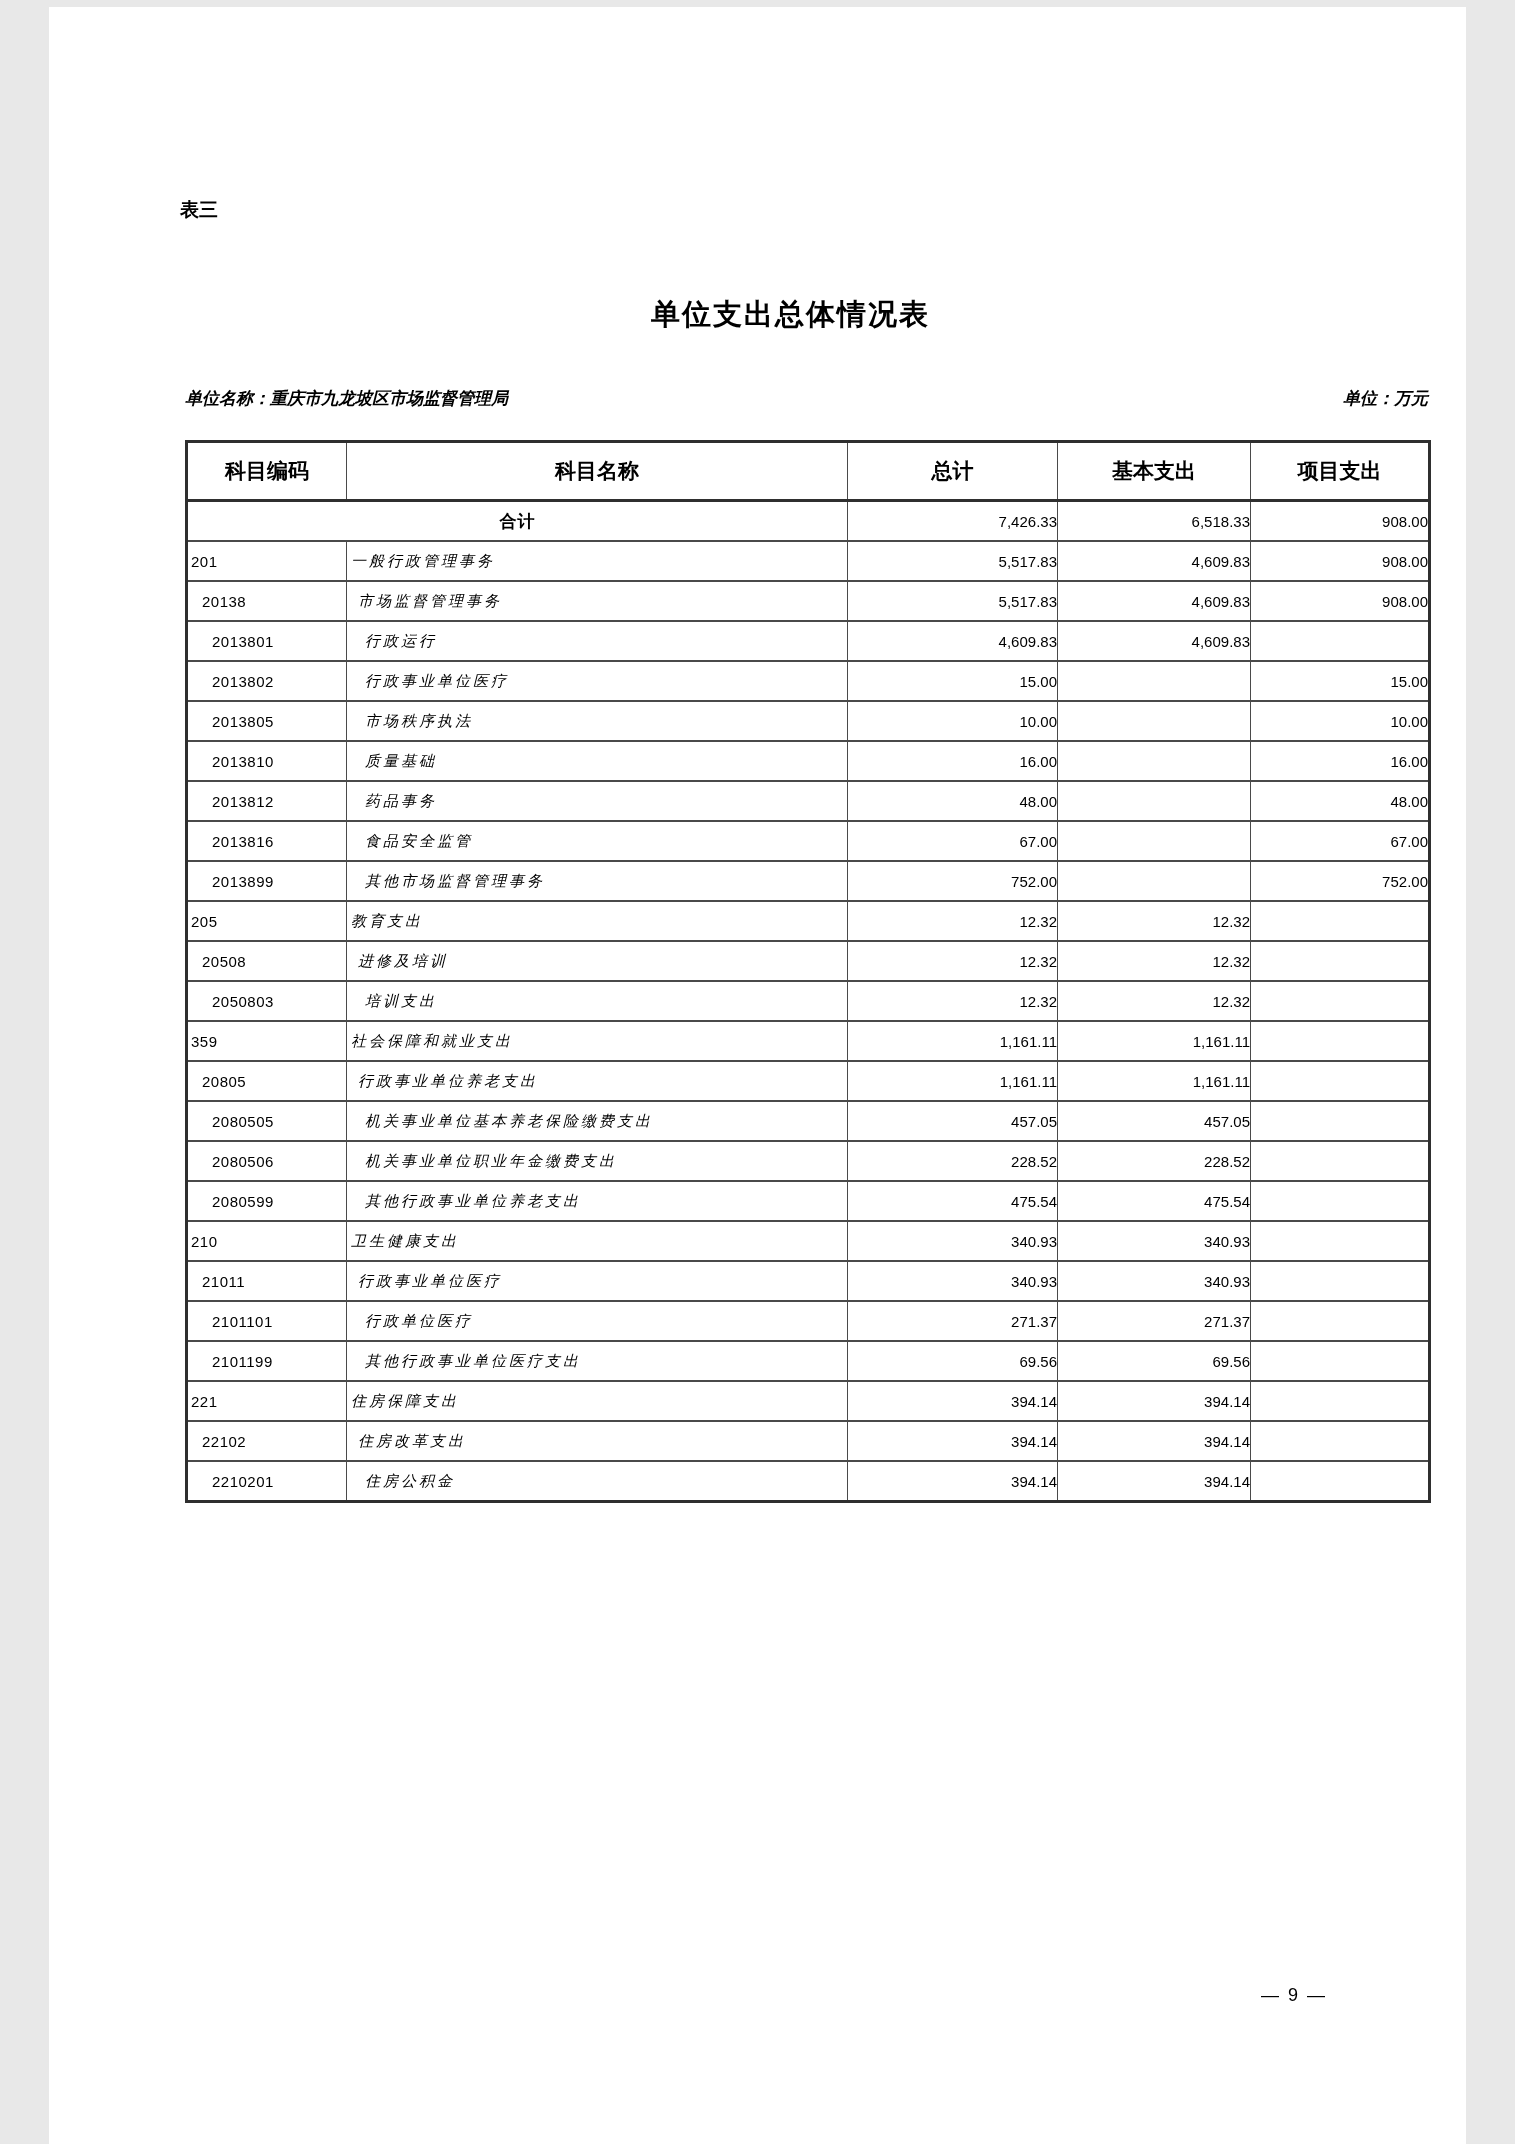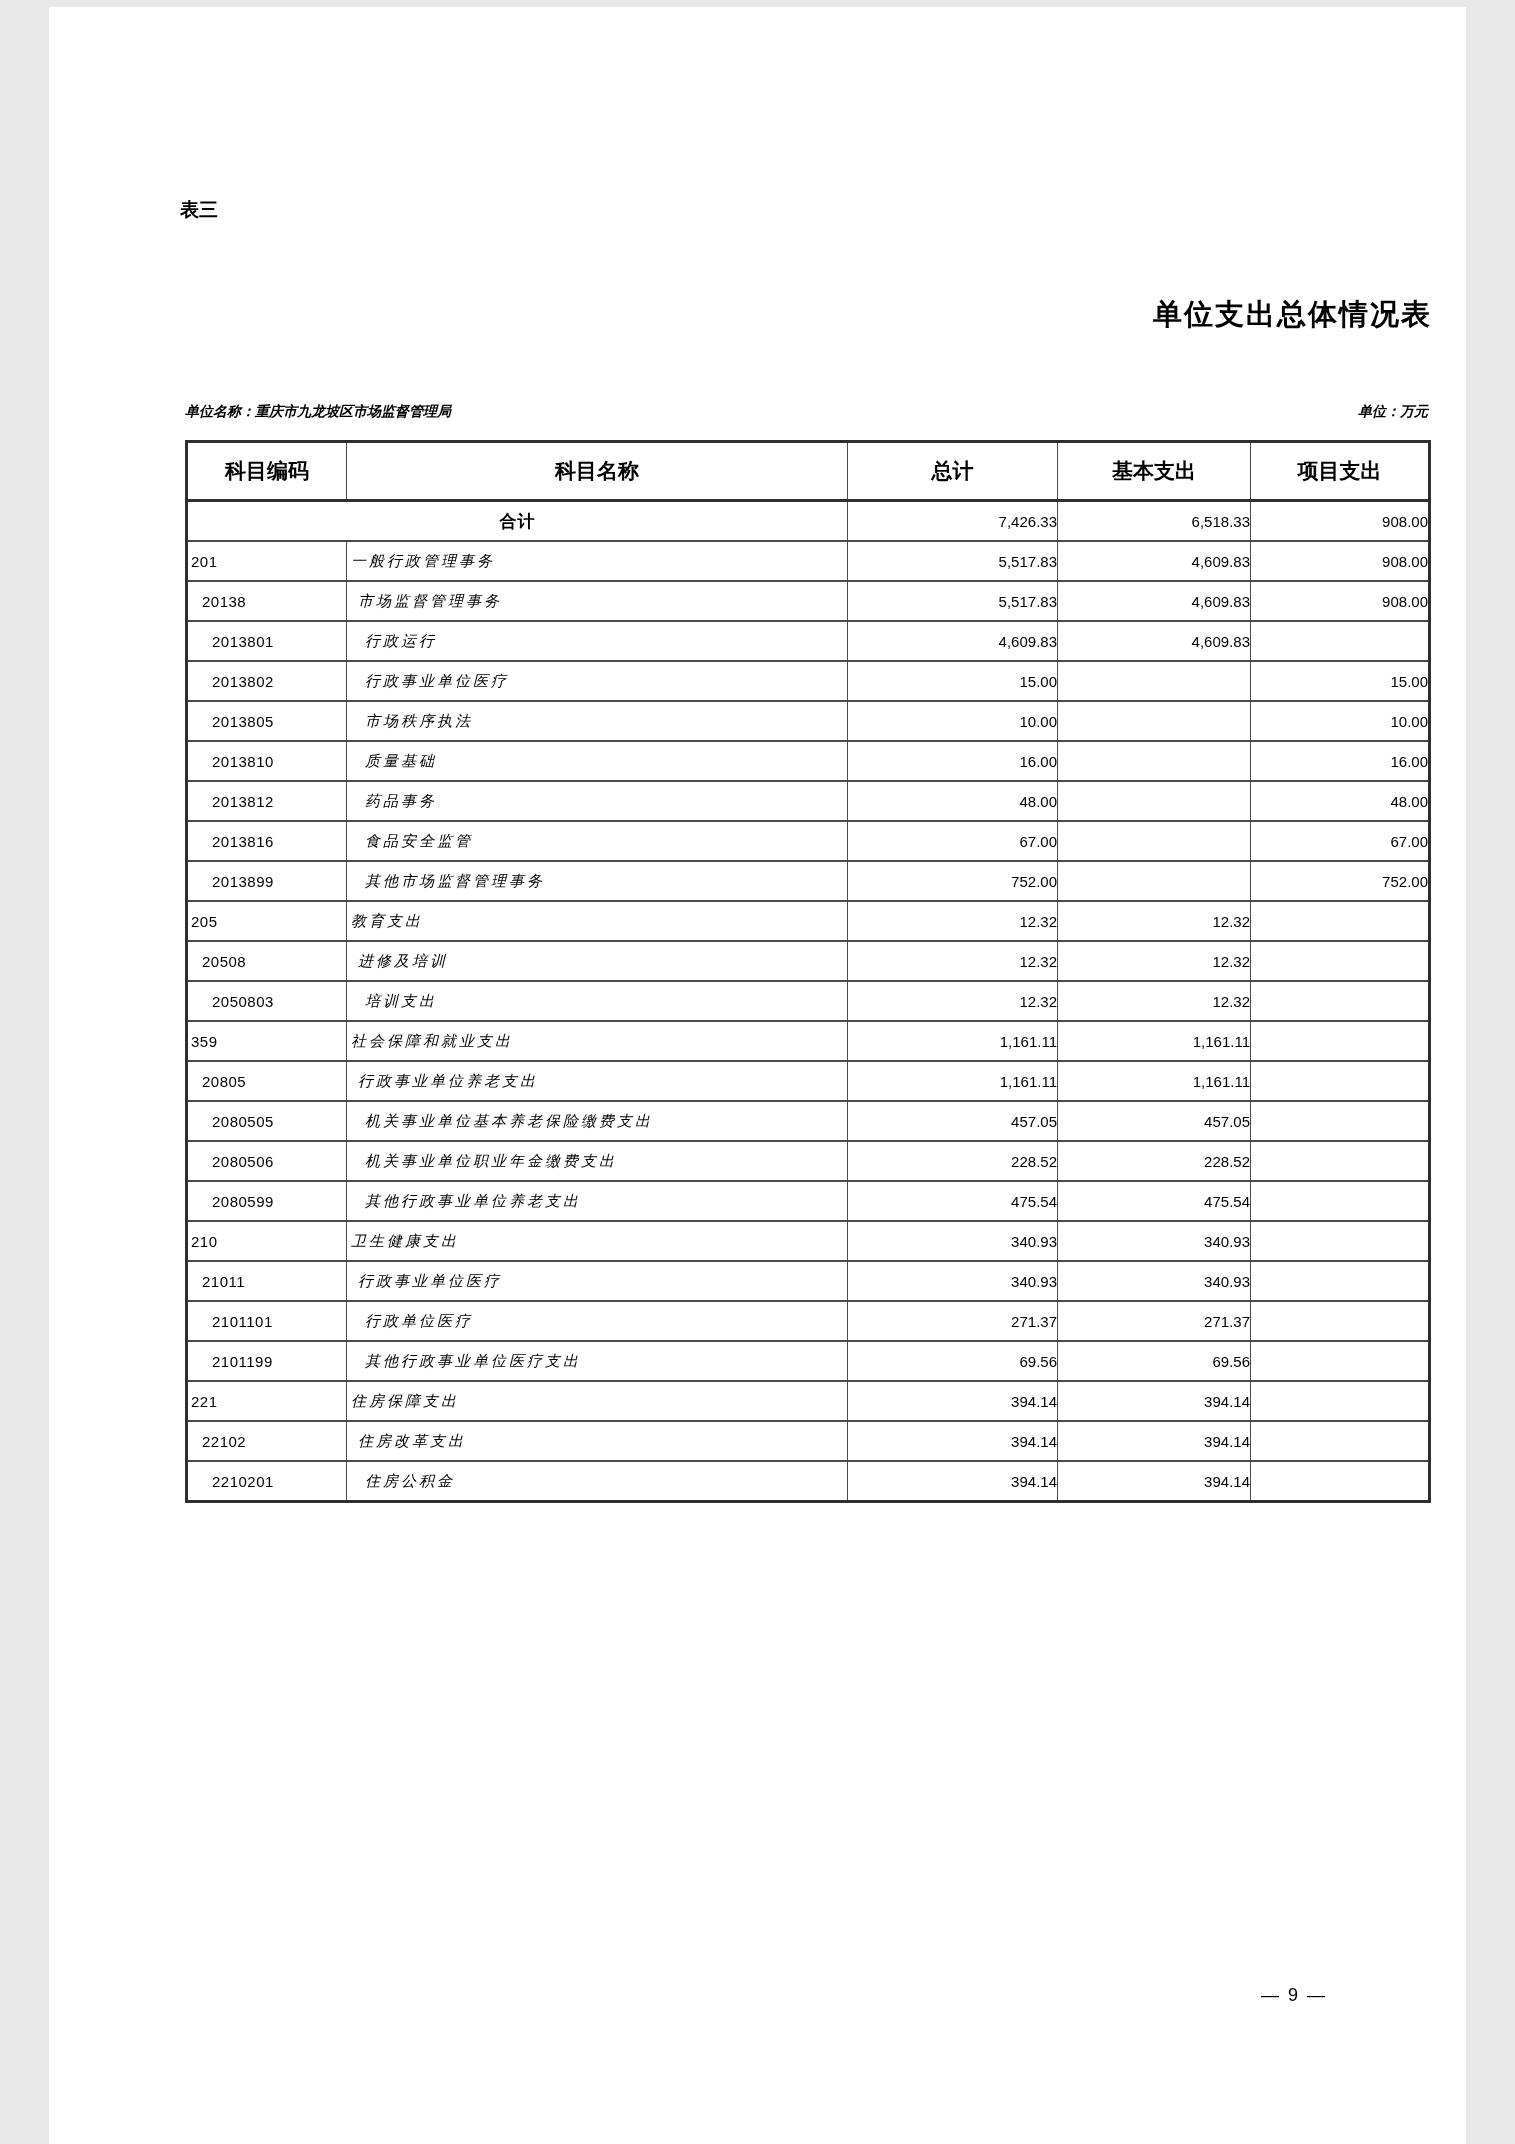--- a/index.html
+++ b/index.html
@@ -15,38 +15,38 @@
   }
   .table-label {
     position: absolute;
     left: 131px;
     top: 190px;
     font-size: 19px;
     font-weight: bold;
   }
   .doc-title {
     position: absolute;
-    left: 140px;
+    left: 120px;
     width: 1243px;
     top: 288px;
     margin: 0;
-    text-align: right;
+    text-align: center;
     font-size: 29px;
     font-weight: bold;
     letter-spacing: 2px;
   }
   .meta-row {
     position: absolute;
     left: 136px;
     width: 1243px;
-    top: 396px;
+    top: 380px;
     display: flex;
     justify-content: space-between;
     align-items: flex-end;
-    font-size: 14px;
+    font-size: 17px;
     font-weight: bold;
     font-style: italic;
   }
   table.budget {
     position: absolute;
     left: 136px;
     top: 433px;
     width: 1243px;
     border-collapse: collapse;
     table-layout: fixed;

